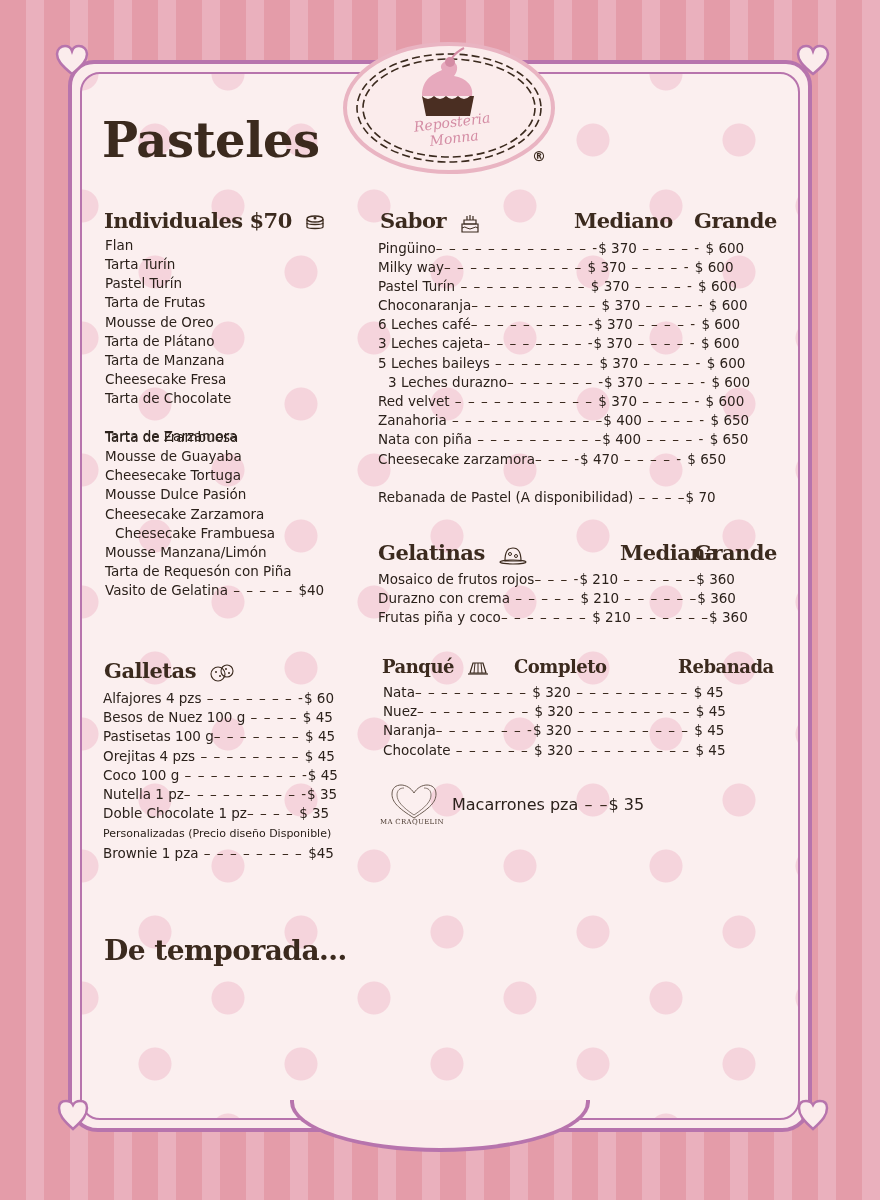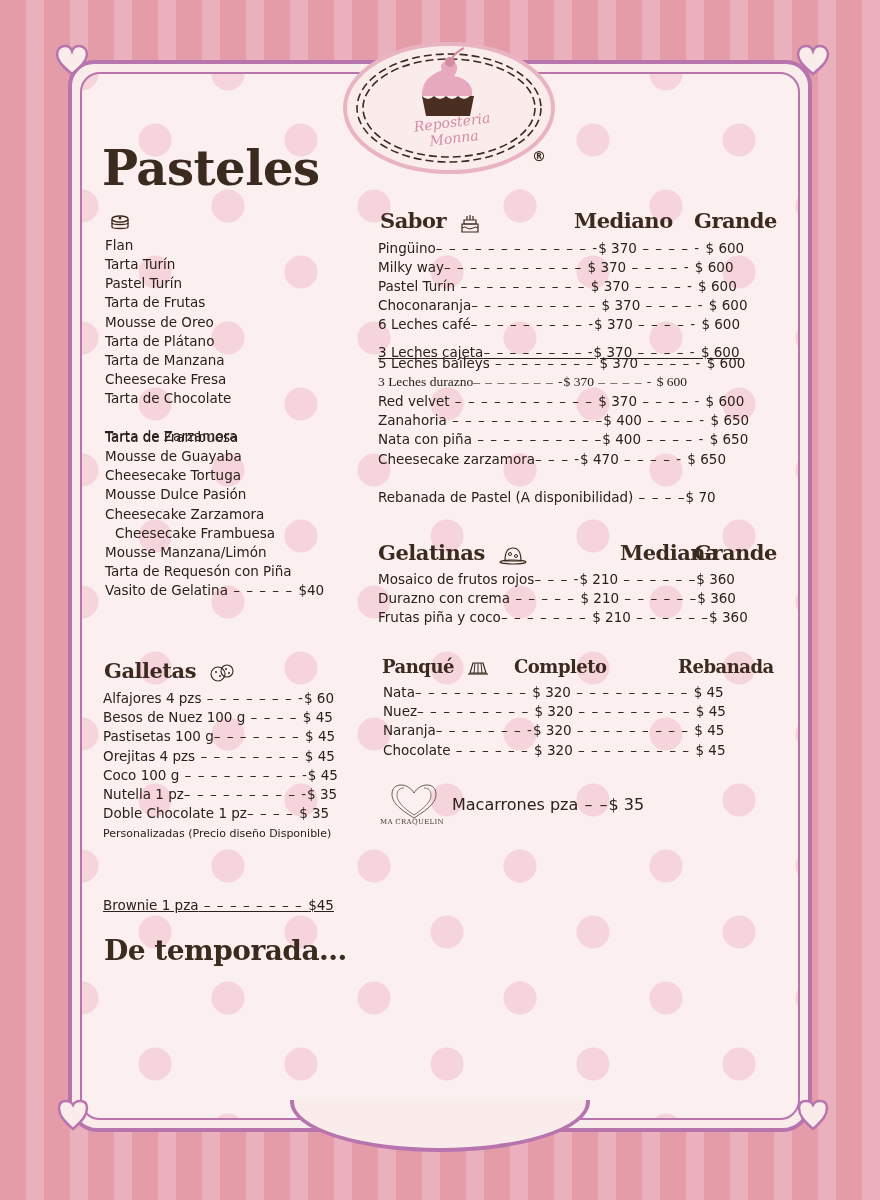--- a/index.html
+++ b/index.html
@@ -35,21 +35,21 @@
   }
   .heart { position: absolute; width: 34px; height: 34px; }
   .heart svg { width: 100%; height: 100%; }
   .logo {
     position: absolute; left: 342px; top: 38px; width: 214px; height: 136px;
   }
   .logo svg { width: 100%; height: 100%; }
   .reg { position: absolute; left: 532px; top: 148px; font-size: 14px; font-weight: bold; color: #3b2a1e; }
 
   .serif-h { font-family: "DejaVu Serif", serif; font-weight: bold; color: #3b2a1e; letter-spacing: -0.5px; }
-  .title { position: absolute; left: 102px; top: 112px; font-size: 48px; margin-top: 28px; }
+  .title { position: absolute; left: 102px; top: 112px; font-size: 48px; }
   .sec-h { position: absolute; font-size: 21px; white-space: nowrap; }
   .line { position: absolute; font-size: 13.5px; white-space: nowrap; color: #2b211b; }
   .icon { display: inline-block; vertical-align: middle; margin-left: 6px; }
   .icon svg { display: block; }
   .dash { color: #3b2a1e; letter-spacing: 1px; }
   .small { font-size: 11px; }
   .mac-logo { position: absolute; left: 380px; top: 782px; width: 68px; height: 48px; }
   .mac-label { position: absolute; left: 380px; top: 818px; font-family: "DejaVu Serif", serif; font-size: 7px; color: #4a3a30; letter-spacing: 0.3px; }
 </style>
 </head>
@@ -94,20 +94,21 @@
   </svg>
 </div>
 <div class="logo" style="pointer-events:none">
   <div style="position:absolute;left:46px;top:76px;width:130px;text-align:center;font-family:'DejaVu Serif',serif;font-style:italic;font-size:14px;color:#d48ca4;transform:rotate(-7deg);">Reposteria Monna</div>
 </div>
 <div class="reg">®</div>
 
 <div class="title serif-h">Pasteles</div>
 
 <div class="sec-h serif-h" style="left:104px;top:208px;">
+  <span>Individuales $70</span>
   <span class="icon">
     <svg width="20" height="20" viewBox="0 0 20 20">
         <ellipse cx="10" cy="6" rx="8" ry="3" fill="none" stroke="#3b2a1e" stroke-width="1.3"></ellipse>
         <path d="M2 6 V10 C2 12 18 12 18 10 V6" fill="none" stroke="#3b2a1e" stroke-width="1.3"></path>
         <path d="M2 10 V14 C2 16 18 16 18 14 V10" fill="none" stroke="#3b2a1e" stroke-width="1.3"></path>
         <circle cx="10" cy="5" r="1.5" fill="#3b2a1e"></circle>
       </svg>
   </span>
 </div>
 <div>
@@ -147,23 +148,23 @@
 </div>
 <div class="sec-h serif-h" style="left:574px;top:208px;">Mediano</div>
 <div class="sec-h serif-h" style="left:694px;top:208px;">Grande</div>
 
 <div>
   <div class="line" style="left:378px;top:240px;"><span>Pingüino</span><span class="dash">– – – – – – – – – – – – -</span><span>$ 370</span><span class="dash"> – – – – - </span><span>$ 600</span></div>
   <div class="line" style="left:378px;top:259px;"><span>Milky way</span><span class="dash">– – – – – – – – – – – </span><span>$ 370</span><span class="dash"> – – – – - </span><span>$ 600</span></div>
   <div class="line" style="left:378px;top:278px;"><span>Pastel Turín</span><span class="dash"> – – – – – – – – – – </span><span>$ 370</span><span class="dash"> – – – – - </span><span>$ 600</span></div>
   <div class="line" style="left:378px;top:297px;"><span>Choconaranja</span><span class="dash">– – – – – – – – – – </span><span>$ 370</span><span class="dash"> – – – – - </span><span>$ 600</span></div>
   <div class="line" style="left:378px;top:316px;"><span>6 Leches café</span><span class="dash">– – – – – – – – – -</span><span>$ 370</span><span class="dash"> – – – – - </span><span>$ 600</span></div>
-  <div class="line" style="left:378px;top:344px;text-decoration:underline;"><span>3 Leches cajeta</span><span class="dash">– – – – – – – – -</span><span>$ 370</span><span class="dash"> – – – – - </span><span>$ 600</span></div>
+  <div class="line" style="left:378px;top:335px;"><span>3 Leches cajeta</span><span class="dash">– – – – – – – – -</span><span>$ 370</span><span class="dash"> – – – – - </span><span>$ 600</span></div>
   <div class="line" style="left:378px;top:355px;"><span>5 Leches baileys</span><span class="dash"> – – – – – – – – </span><span>$ 370</span><span class="dash"> – – – – - </span><span>$ 600</span></div>
-  <div class="line" style="left:378px;top:374px;font-family:Liberation Serif, serif;"><span>3 Leches durazno</span><span class="dash">– – – – – – – -</span><span>$ 370</span><span class="dash"> – – – – - </span><span>$ 600</span></div>
+  <div class="line" style="left:388px;top:374px;"><span>3 Leches durazno</span><span class="dash">– – – – – – – -</span><span>$ 370</span><span class="dash"> – – – – - </span><span>$ 600</span></div>
   <div class="line" style="left:378px;top:393px;"><span>Red velvet</span><span class="dash"> – – – – – – – – – – – </span><span>$ 370</span><span class="dash"> – – – – - </span><span>$ 600</span></div>
   <div class="line" style="left:378px;top:412px;"><span>Zanahoria</span><span class="dash"> – – – – – – – – – – – –</span><span>$ 400</span><span class="dash"> – – – – - </span><span>$ 650</span></div>
   <div class="line" style="left:378px;top:431px;"><span>Nata con piña</span><span class="dash"> – – – – – – – – – –</span><span>$ 400</span><span class="dash"> – – – – - </span><span>$ 650</span></div>
   <div class="line" style="left:378px;top:451px;"><span>Cheesecake zarzamora</span><span class="dash">– – – -</span><span>$ 470</span><span class="dash"> – – – – - </span><span>$ 650</span></div>
   <div class="line" style="left:378px;top:489px;"><span>Rebanada de Pastel (A disponibilidad)</span><span class="dash"> – – – –</span><span>$ 70</span></div>
 </div>
 
 <div class="sec-h serif-h" style="left:378px;top:540px;">
   <span>Gelatinas</span>
   <span class="icon">
@@ -227,16 +228,16 @@
 </div>
 <div>
   <div class="line" style="left:103px;top:690px;"><span>Alfajores 4 pzs</span><span class="dash"> – – – – – – – -</span><span>$ 60</span></div>
   <div class="line" style="left:103px;top:709px;"><span>Besos de Nuez 100 g</span><span class="dash"> – – – – </span><span>$ 45</span></div>
   <div class="line" style="left:103px;top:728px;"><span>Pastisetas 100 g</span><span class="dash">– – – – – – – </span><span>$ 45</span></div>
   <div class="line" style="left:103px;top:748px;"><span>Orejitas 4 pzs</span><span class="dash"> – – – – – – – – </span><span>$ 45</span></div>
   <div class="line" style="left:103px;top:767px;"><span>Coco 100 g</span><span class="dash"> – – – – – – – – – -</span><span>$ 45</span></div>
   <div class="line" style="left:103px;top:786px;"><span>Nutella 1 pz</span><span class="dash">– – – – – – – – – -</span><span>$ 35</span></div>
   <div class="line" style="left:103px;top:805px;"><span>Doble Chocolate 1 pz</span><span class="dash">– – – – </span><span>$ 35</span></div>
   <div class="line small" style="left:103px;top:827px;">Personalizadas (Precio diseño Disponible)</div>
-  <div class="line" style="left:103px;top:897px;text-decoration:underline;"><span>Brownie 1 pza</span><span class="dash"> – – – – – – – – </span><span>$45</span></div>
+  <div class="line" style="left:103px;top:845px;"><span>Brownie 1 pza</span><span class="dash"> – – – – – – – – </span><span>$45</span></div>
 </div>
 
 <div class="sec-h serif-h" style="left:104px;top:934px;font-size:28px;">De temporada...</div>
 
 </body></html>

